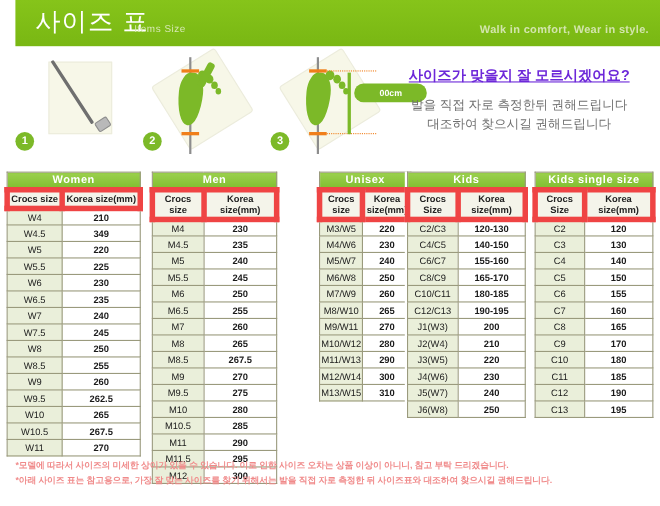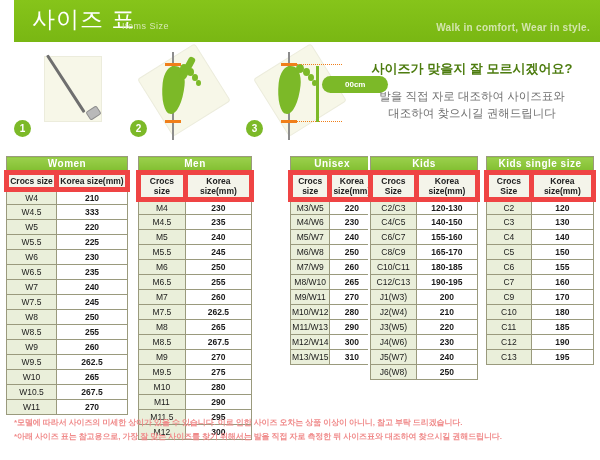--- a/index.html
+++ b/index.html
@@ -170,24 +170,25 @@
   }
 
   
   .info {
     position:absolute;
     left:352px; top:18px;
     width:240px;
     text-align:center;
   }
   .info-title {
-    color:#4d7c0f;
+    color:#6d28d9;
     font-size:13px;
     font-weight:bold;
     margin-bottom:10px;
+    text-decoration:underline;
   }
   .info-line {
     color:#6f6f6f;
     font-size:11.5px;
     line-height:17px;
   }
 
   
   .tables {
     position:absolute;
@@ -302,21 +303,21 @@
     <div class="marker marker-bot"></div>
     <div class="dot-line dl-top"></div>
     <div class="dot-line dl-bot"></div>
     <div class="measure-bar"></div>
     <div class="bubble">00cm</div>
     <div class="badge">3</div>
   </div>
 
   <div class="info">
     <div class="info-title">사이즈가 맞을지 잘 모르시겠어요?</div>
-    <div class="info-line">발을 직접 자로 대조하여 사이즈표와</div>
+    <div class="info-line">발을 직접 자로 측정한뒤 권해드립니다</div>
     <div class="info-line">대조하여 찾으시길 권해드립니다</div>
   </div>
 </div>
 
 <div class="tables">
   <div class="tbl-wrap w-women">
       <table class="size">
         <thead>
           <tr>
             <th class="group" colspan="2">Women</th>
@@ -326,21 +327,21 @@
             <th class="col">Korea size(mm)</th>
           </tr>
         </thead>
         <tbody>
           <tr>
             <td class="c1">W4</td>
             <td class="c2">210</td>
           </tr>
           <tr>
             <td class="c1">W4.5</td>
-            <td class="c2">333</td>
+            <td class="c2">349</td>
           </tr>
           <tr>
             <td class="c1">W5</td>
             <td class="c2">220</td>
           </tr>
           <tr>
             <td class="c1">W5.5</td>
             <td class="c2">225</td>
           </tr>
           <tr>
@@ -424,42 +425,42 @@
           </tr>
           <tr>
             <td class="c1">M6.5</td>
             <td class="c2">255</td>
           </tr>
           <tr>
             <td class="c1">M7</td>
             <td class="c2">260</td>
           </tr>
           <tr>
-            <td class="c1">M7.5</td>
-            <td class="c2">262.5</td>
-          </tr>
-          <tr>
             <td class="c1">M8</td>
             <td class="c2">265</td>
           </tr>
           <tr>
             <td class="c1">M8.5</td>
             <td class="c2">267.5</td>
           </tr>
           <tr>
             <td class="c1">M9</td>
             <td class="c2">270</td>
           </tr>
           <tr>
             <td class="c1">M9.5</td>
             <td class="c2">275</td>
           </tr>
           <tr>
             <td class="c1">M10</td>
             <td class="c2">280</td>
+          </tr>
+          <tr>
+            <td class="c1">M10.5</td>
+            <td class="c2">285</td>
           </tr>
           <tr>
             <td class="c1">M11</td>
             <td class="c2">290</td>
           </tr>
           <tr>
             <td class="c1">M11.5</td>
             <td class="c2">295</td>
           </tr>
           <tr>
@@ -621,20 +622,24 @@
           </tr>
           <tr>
             <td class="c1">C6</td>
             <td class="c2">155</td>
           </tr>
           <tr>
             <td class="c1">C7</td>
             <td class="c2">160</td>
           </tr>
           <tr>
+            <td class="c1">C8</td>
+            <td class="c2">165</td>
+          </tr>
+          <tr>
             <td class="c1">C9</td>
             <td class="c2">170</td>
           </tr>
           <tr>
             <td class="c1">C10</td>
             <td class="c2">180</td>
           </tr>
           <tr>
             <td class="c1">C11</td>
             <td class="c2">185</td>

